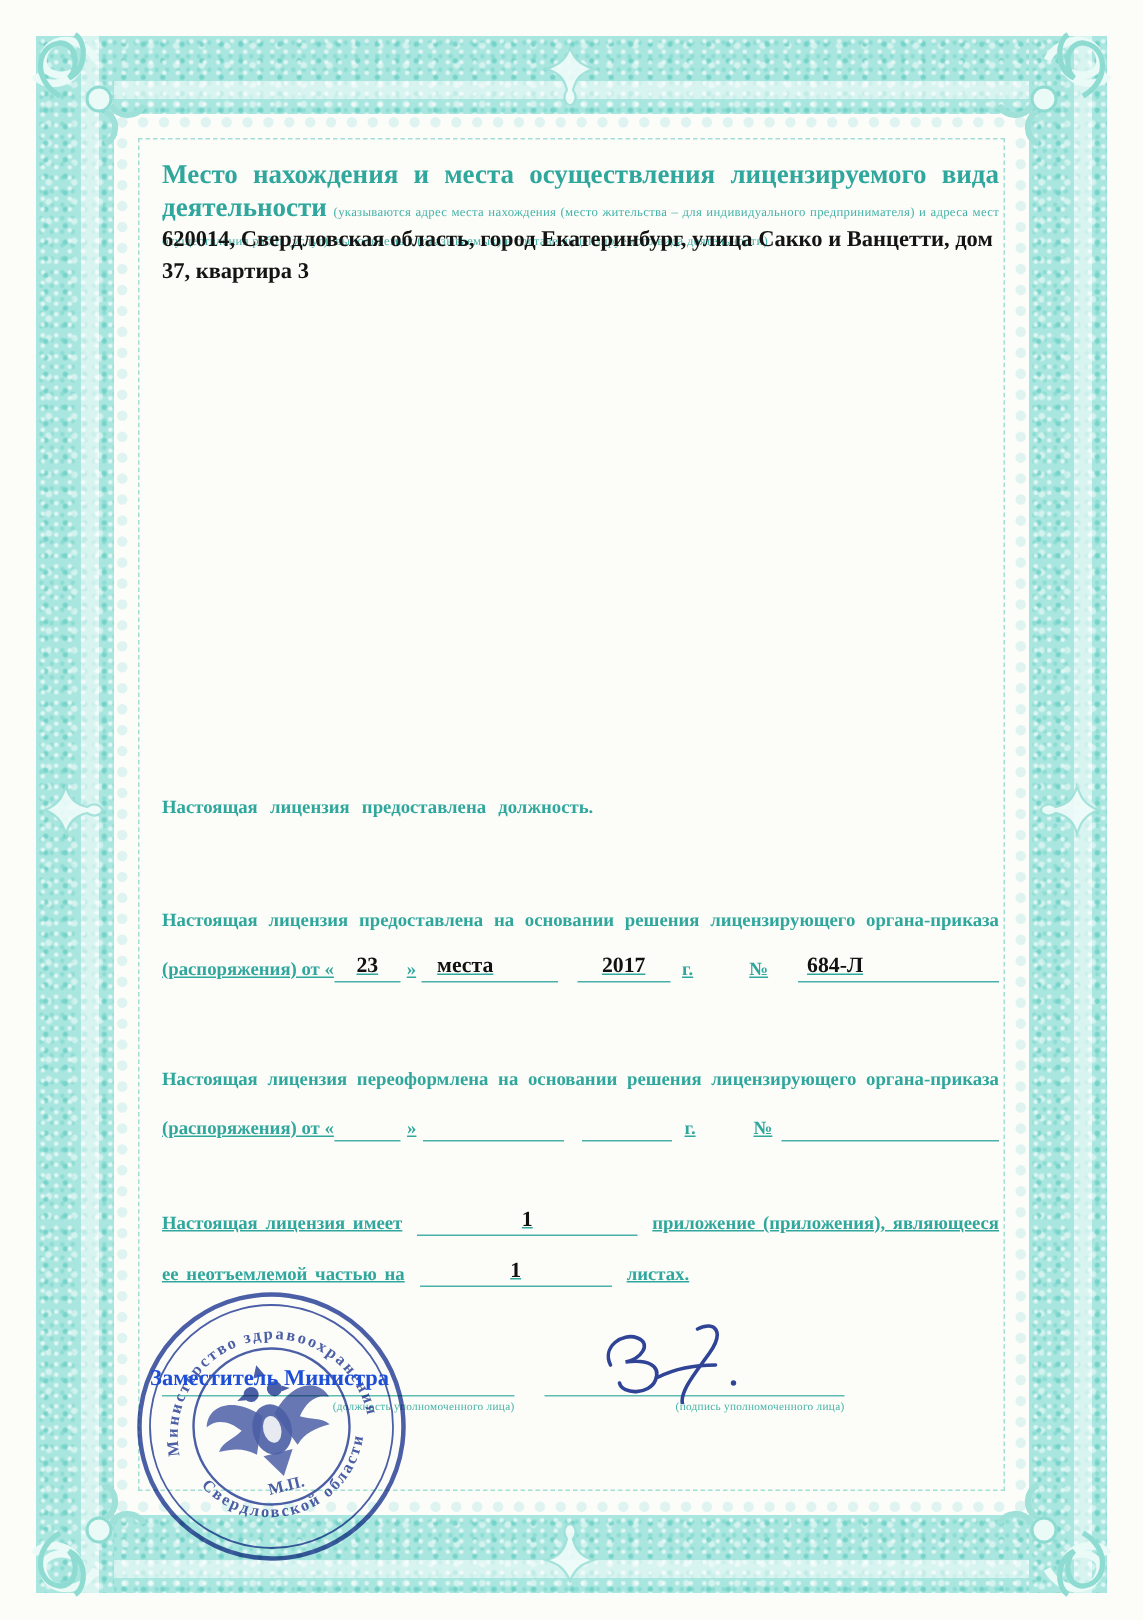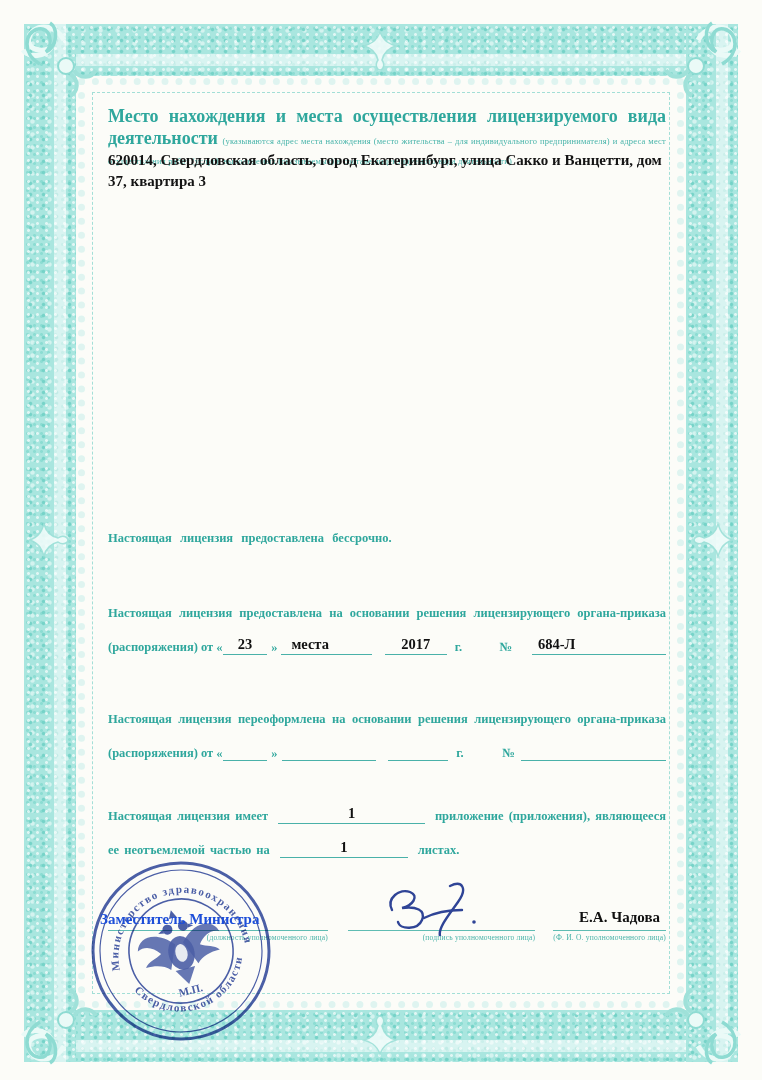--- a/index.html
+++ b/index.html
@@ -68,22 +68,22 @@
     top:150px;font-weight:bold;font-size:15px;color:#141414;line-height:1.38;
   }
   .termless{
     top:531px;font-weight:bold;font-size:12.5px;word-spacing:5px;
   }
   .par-line{
     font-weight:bold;font-size:12.5px;color:#2fa79d;
     text-align:justify;text-align-last:justify;line-height:1.2;
   }
   .fields-row{
-    display:flex;align-items:flex-end;
-    font-weight:bold;font-size:12.5px;color:#2fa79d;white-space:nowrap;
+    display:flex;align-items:center;
+    font-weight:bold;font-size:12.5px;color:#2fa79d;white-space:nowrap;text-decoration:underline;
   }
   .field{
     display:inline-block;border-bottom:1.5px solid #49b1a9;
     text-align:center;color:#111;font-size:14.5px;font-weight:bold;
     line-height:1.05;height:17px;vertical-align:bottom;
   }
   .gap{display:inline-block;}
   .granted-row{top:637px;}
   .reissued-row{top:743px;}
   .attach-row1{top:806px;}
@@ -189,21 +189,21 @@
   </div>
 
   <div class="content-block heading-par">
     <span class="heading-bold">Место нахождения и места осуществления лицензируемого вида деятельности</span>
     <span class="heading-note">(указываются адрес места нахождения (место жительства – для индивидуального предпринимателя) и адреса мест осуществления работ (услуг), выполняемых (оказываемых) в составе лицензируемого вида деятельности)</span>
   </div>
   <div class="content-block address-block">
     <div>620014, Свердловская область, город Екатеринбург, улица Сакко и Ванцетти, дом 37, квартира 3</div>
   </div>
 
-  <div class="content-block termless teal">Настоящая лицензия  предоставлена  бессрочно.</div>
+  <div class="content-block termless teal">Настоящая лицензия  предоставлена  должность.</div>
 
   <div class="content-block par-line" style="top:606px;">Настоящая лицензия предоставлена на основании решения лицензирующего органа-приказа</div>
   <div class="content-block fields-row granted-row">
     <span>(распоряжения)  от «</span>
     <span class="field" style="width:62px;">23</span>
     <span style="margin:0 4px;">»</span>
     <span class="field" style="width:112px;text-align:left;padding-left:10px;">места</span>
     <span class="gap" style="width:18px;"></span>
     <span class="field" style="width:86px;">2017</span>
     <span style="margin-left:8px;">г.</span>
@@ -285,22 +285,16 @@
             <g stroke="#2f4496" stroke-width="2.4" fill="none" stroke-linecap="round">
               <path d="M16 30 C10 18 24 8 34 12 C44 16 36 26 26 28 C40 26 50 30 46 40 C42 50 24 50 22 42"></path>
               <path d="M74 6 C86 0 92 8 82 22 C72 36 62 48 64 56"></path>
               <path d="M48 38 C60 32 74 30 86 30"></path>
             </g>
             <circle cx="98" cy="42" r="1.8" fill="#2f4496"></circle>
           </svg>
         </div>
         <div class="sign-caption">(подпись уполномоченного лица)</div>
       </div>
-      <div class="sign-col col-name">
-        <div class="sign-line">
-          <span class="name-text">Е.А. Чадова</span>
-        </div>
-        <div class="sign-caption">(Ф. И. О.  уполномоченного лица)</div>
-      </div>
     </div>
   </div>
 
 </div>
 
 </body></html>

